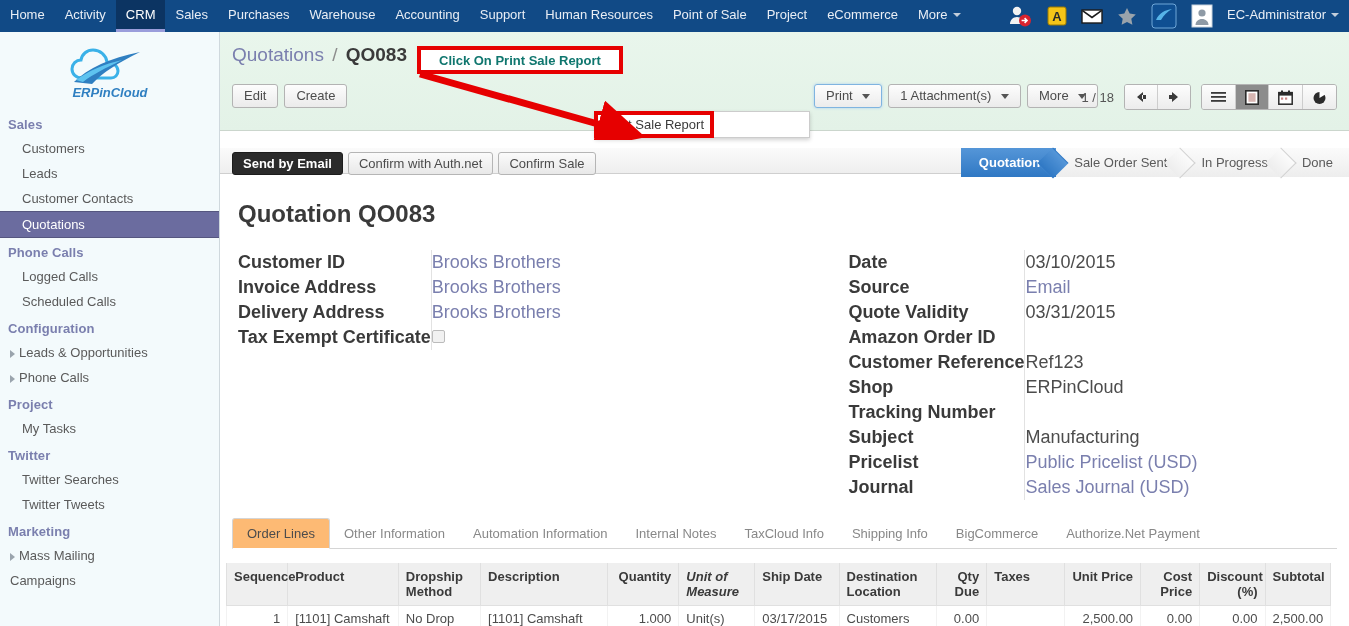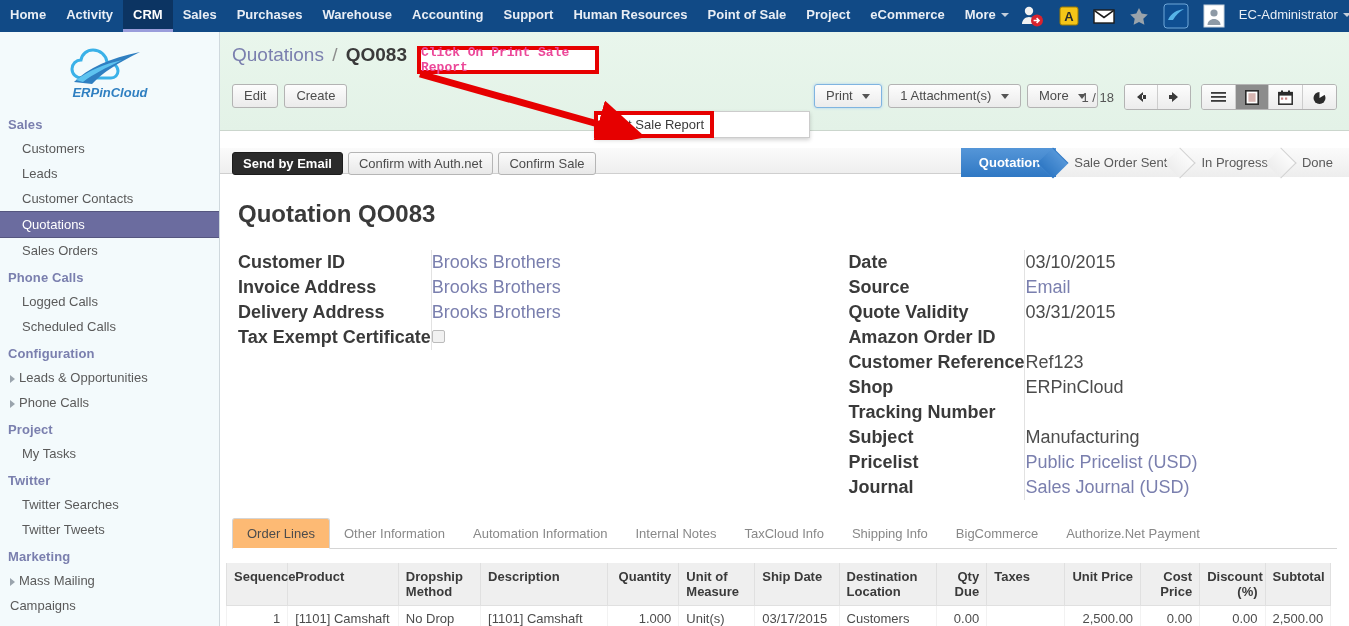--- a/index.html
+++ b/index.html
@@ -12,21 +12,21 @@
     position:relative;
   }
 
   
   #topnav {
     position:absolute; left:0; top:0; width:1349px; height:32px;
     background:linear-gradient(to bottom,#1b4f8a 0%,#0f3f77 48%,#0b3straight 100%);
     background:#114a86;
     display:flex; align-items:stretch;
   }
-  #topnav .menus { display:flex; align-items:stretch;font-weight:bold; }
+  #topnav .menus { display:flex; align-items:stretch; }
   .navitem {
     color:#e9eef5; font-size:13px; padding:0 10px;
     display:flex; align-items:center; white-space:nowrap;
     border-bottom:3px solid transparent;
   }
   .navitem.active {
     background:#0c3462; color:#ffffff;
     border-bottom:3px solid #9a9ddb;
   }
   .navitem .caret {
@@ -204,24 +204,24 @@
   }
   table.ol th.num, table.ol td.num { text-align:right; }
   table.ol td {
     font-size:13px; color:#4c4c4c; padding:5px 7px;
     border-left:1px solid #f2f2f2; border-right:1px solid #f2f2f2;
     vertical-align:top; line-height:16px;
   }
 
   
   #annobox {
-    position:absolute; left:417px; top:46px; width:182px; height:28px;
+    position:absolute; left:417px; top:46px; width:206px; height:28px;
     border:4px solid #e60000; background:#ffffff;
     display:flex; align-items:center; justify-content:center;
-    font-size:13px; font-weight:bold; color:#ec4899; z-index:50;font-family:Liberation Mono, monospace;
+    font-size:13px; font-weight:bold; color:#0f766e; z-index:50;
   }
   #annoarrow { position:absolute; left:400px; top:60px; z-index:45; pointer-events:none; }
 </style>
 </head>
 <body>
 
 <div id="topnav">
   <div class="menus" id="navmenus">
       <div class="navitem">
         <span>Home</span>
@@ -318,21 +318,20 @@
       <path d="M22 40c12-9 28-16 46-20-16 8-29 14-39 22z" fill="#5ec3ef"></path>
       <text x="56" y="57" font-family="Liberation Sans, sans-serif" font-size="13" font-weight="bold" font-style="italic" fill="#2f7fc1" text-anchor="middle">ERPinCloud</text>
     </svg>
   </div>
   <div id="sbgroups">
       <div class="sb-head">Sales</div>
       <div class="sb-item"><span>Customers</span></div>
       <div class="sb-item"><span>Leads</span></div>
       <div class="sb-item"><span>Customer Contacts</span></div>
       <div class="sb-item sel"><span>Quotations</span></div>
-      <div class="sb-item"><span>Sales Orders</span></div>
       <div class="sb-head">Phone Calls</div>
       <div class="sb-item"><span>Logged Calls</span></div>
       <div class="sb-item"><span>Scheduled Calls</span></div>
       <div class="sb-head">Configuration</div>
       <div class="sb-item exp"><span class="tri"></span><span>Leads &amp; Opportunities</span></div>
       <div class="sb-item exp"><span class="tri"></span><span>Phone Calls</span></div>
       <div class="sb-head">Project</div>
       <div class="sb-item"><span>My Tasks</span></div>
       <div class="sb-head">Twitter</div>
       <div class="sb-item"><span>Twitter Searches</span></div>
@@ -534,21 +533,21 @@
 
     <div id="lines">
       <table class="ol">
         <thead>
             <tr id="olhead">
               <th class="num" style="width: 58px;">Sequence</th>
               <th style="width: 105px;">Product</th>
               <th style="width: 78px;">Dropship Method</th>
               <th style="width: 120px;">Description</th>
               <th class="num" style="width: 68px;">Quantity</th>
-              <th style="width: 72px;">Unit of Measure</th>
+              <th style="width: 72px; font-style: italic;">Unit of Measure</th>
               <th style="width: 80px;">Ship Date</th>
               <th style="width: 92px;">Destination Location</th>
               <th class="num" style="width: 48px;">Qty Due</th>
               <th style="width: 74px;">Taxes</th>
               <th class="num" style="width: 72px;">Unit Price</th>
               <th class="num" style="width: 56px;">Cost Price</th>
               <th class="num" style="width: 62px;">Discount (%)</th>
               <th class="num" style="width: 62px;">Subtotal</th>
             </tr>
           </thead>

